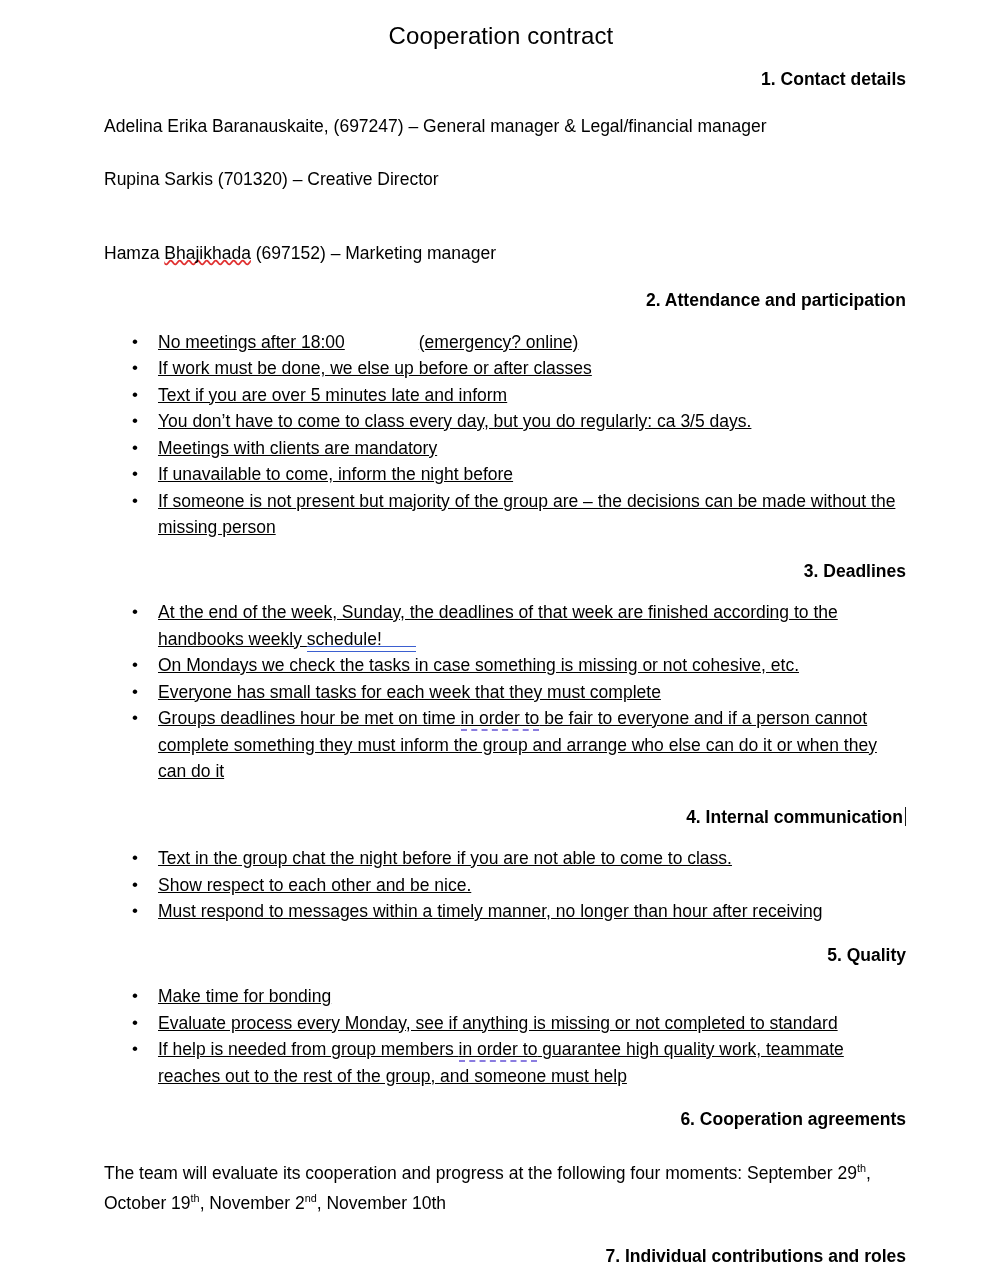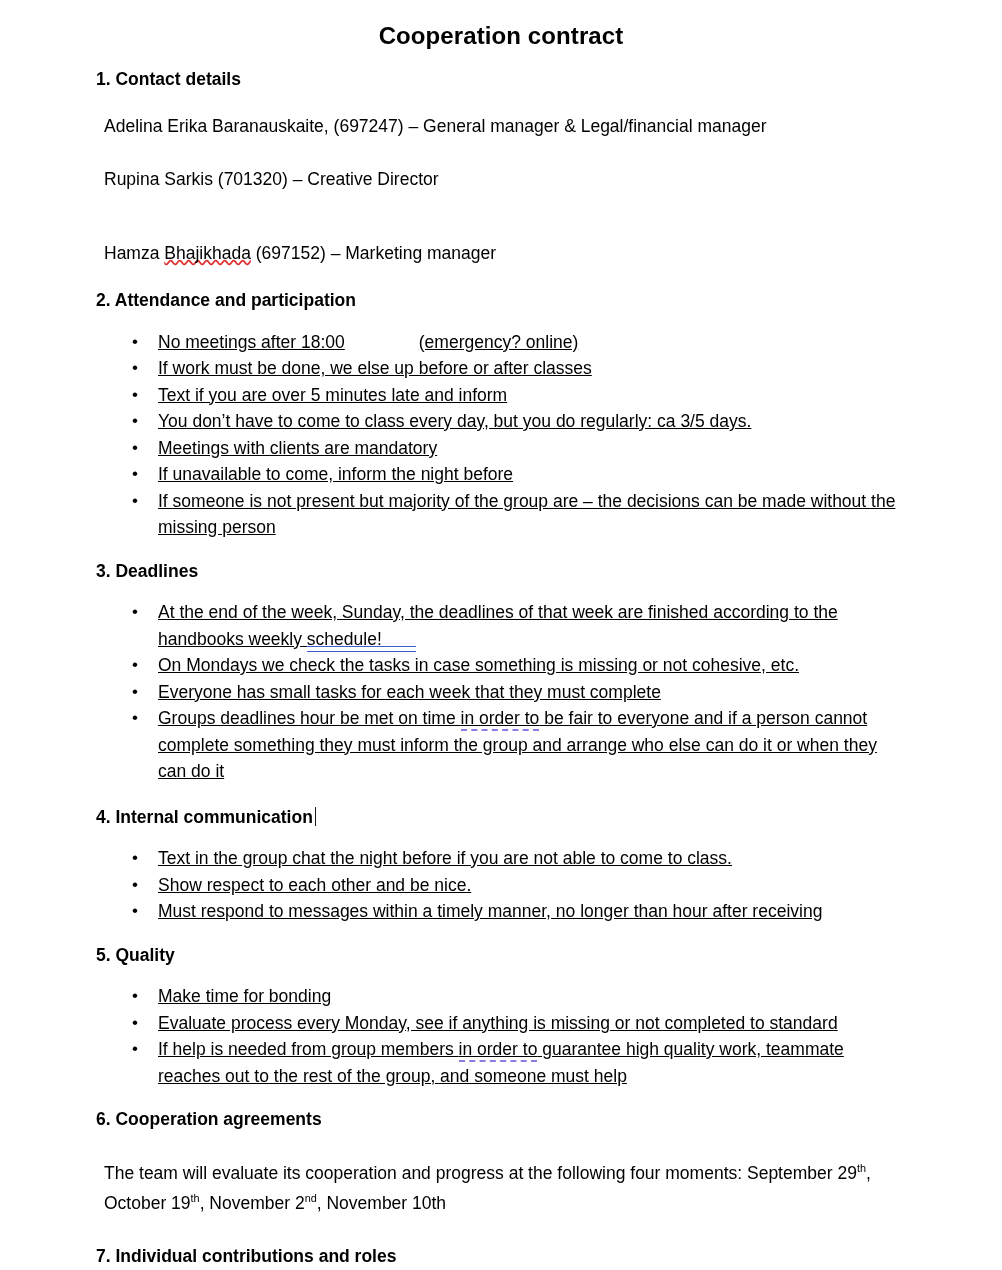--- a/index.html
+++ b/index.html
@@ -16,34 +16,35 @@
     width: 1002px;
     height: 1270px;
     background: #ffffff;
     box-sizing: border-box;
     padding: 0;
     overflow: hidden;
   }
   .doc-title {
     text-align: center;
     font-size: 24px;
-    font-weight: bold;
+    font-weight: normal;
     margin: 0;
     padding-top: 22px;
     letter-spacing: 0.1px;
   }
   .body-area {
     padding: 0 96px 0 96px;
   }
   h2.section-heading {
     font-size: 17.5px;
     font-weight: bold;
     margin: 0;
     padding: 0;
     line-height: 1.0;
+    text-align: right;
   }
   .para {
     font-size: 17.5px;
     font-weight: normal;
     line-height: 1.0;
     margin: 8px;
     padding: 0;
   }
   .gap-title-h1 { height: 21px; }
   .gap-h-para   { height: 21px; }

